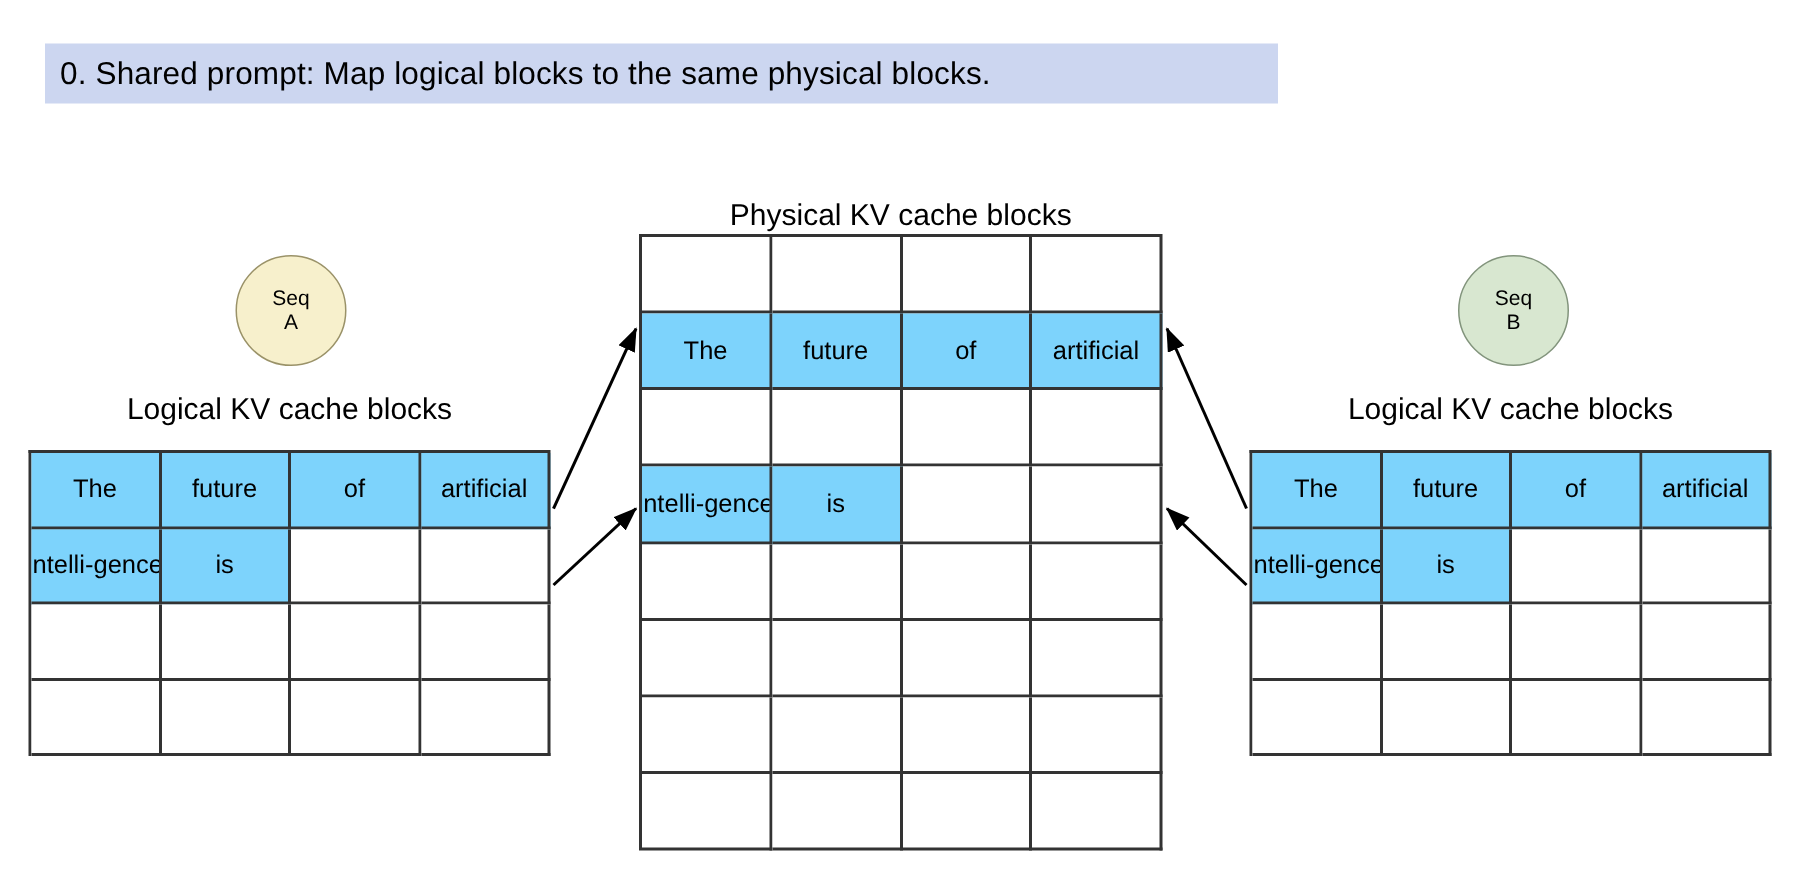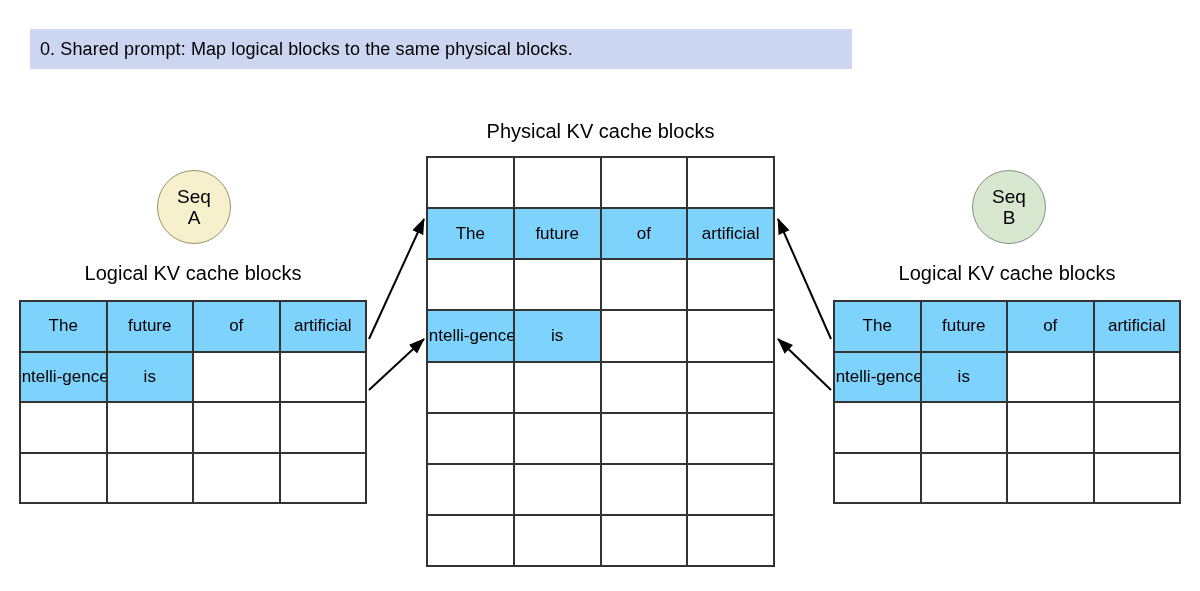--- a/index.html
+++ b/index.html
@@ -23,21 +23,21 @@
     top: 29px;
     width: 822px;
     height: 40px;
     background: #ccd6f0;
     display: flex;
     align-items: center;
     padding-left: 10px;
     box-sizing: border-box;
   }
   #banner-text {
-    font-size: 18px;
+    font-size: 21px;
     line-height: 1;
     letter-spacing: 0.1px;
     white-space: nowrap;
   }
 
   
   .heading {
     position: absolute;
     font-size: 20px;
     white-space: nowrap;
@@ -80,36 +80,36 @@
 
   
   #physical {
     left: 426px; top: 156px; width: 349px; height: 411px;
     grid-template-columns: repeat(4, 1fr);
     grid-template-rows: repeat(8, 1fr);
   }
   #physical .cell { font-size: 17px; }
 
   
-  #heading-physical { left: 426px; top: 120px; width: 349px; }
+  #heading-physical { left: 426px; top: 133px; width: 349px; }
   #heading-logical-a { left: 19px;  top: 262px; width: 348px; }
   #heading-logical-b { left: 833px; top: 262px; width: 348px; }
 
   
   .seq-circle {
     position: absolute;
     width: 72px;
     height: 72px;
     border-radius: 50%;
     border: 1.5px solid #8a8a6a;
     display: flex;
     flex-direction: column;
     align-items: center;
     justify-content: center;
-    font-size: 19px;
+    font-size: 14px;
     line-height: 1.12;
   }
   #seq-a { left: 157px; top: 170px; background: #f7f0cc; border-color: #9a9268; }
   #seq-b { left: 972px; top: 170px; background: #d8e7d0; border-color: #82947c; }
 
   
   #arrows {
     position: absolute;
     left: 0; top: 0;
     width: 1200px;

